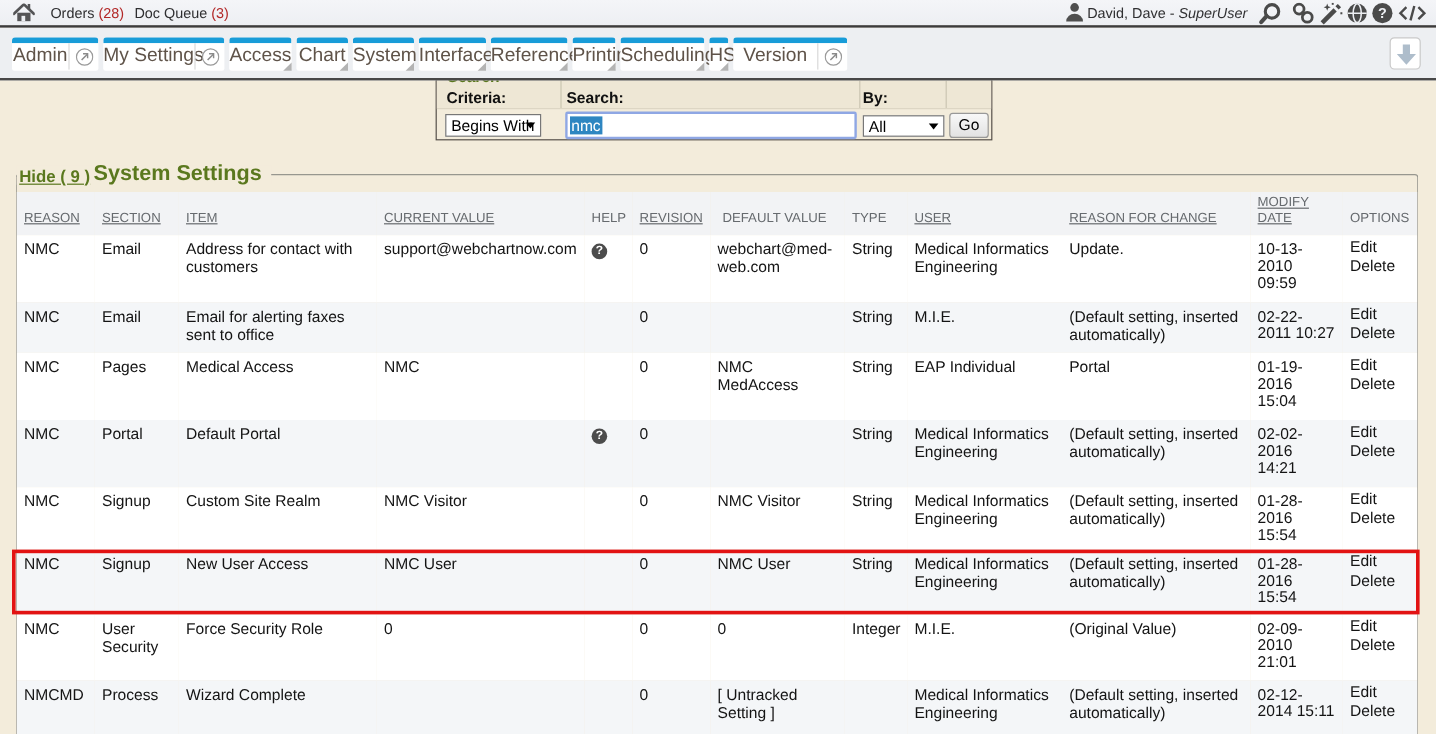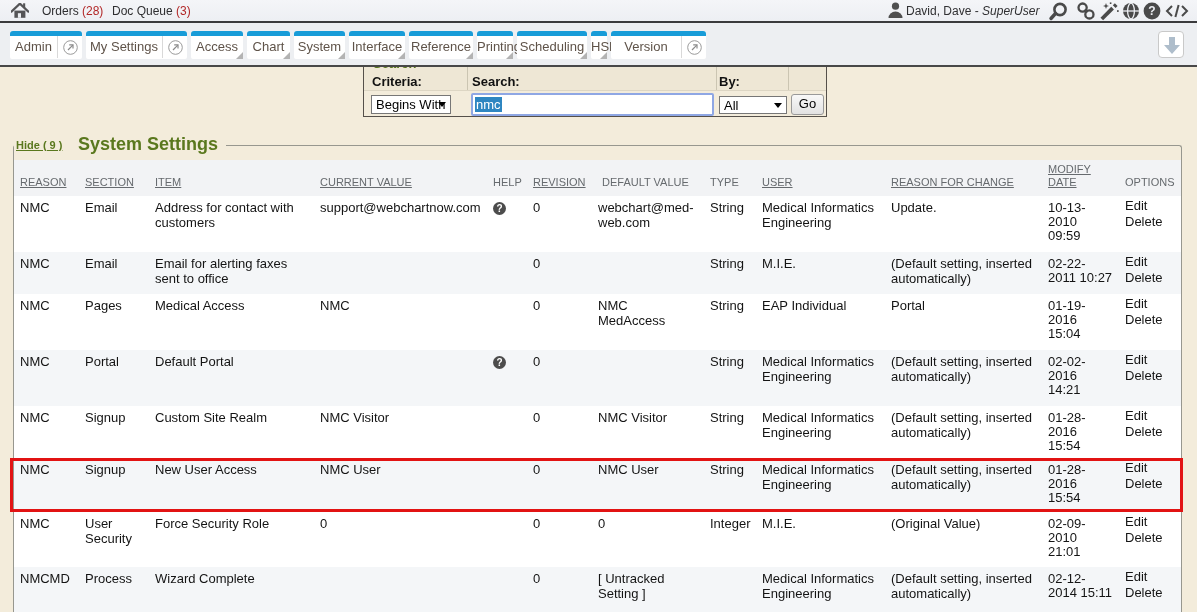--- a/index.html
+++ b/index.html
@@ -15,21 +15,21 @@
 .red { color:#b22727; }
 .tb-person { position:absolute; left:888px; top:2px; }
 .tb-name { position:absolute; left:906px; top:4px; font-size:12px; color:#303032; }
 .tb-ic { position:absolute; top:2px; }
 
 
 #tabstrip { position:absolute; left:0; top:23px; width:1197px; height:44px; background:#edeff2; border-bottom:2px solid #484848; z-index:10; }
 .tabrow { position:absolute; left:10px; top:8px; height:27px; white-space:nowrap; font-size:0; }
 .tab { position:relative; display:inline-block; vertical-align:top; height:28px;
   background:#fff; border-top:5px solid #189cd8; border-radius:3px 3px 2px 2px;
-  margin-right:4px; font-size:13px; color:#5f5349; text-align:center; line-height:21px; }
+  margin-right:4px; font-size:16px; color:#5f5349; text-align:center; line-height:21px; }
 .tab .lbl { display:inline-block; vertical-align:top; height:22px; }
 .tab .pop { display:inline-block; vertical-align:top; height:22px; width:25px; border-left:1px solid #d9d9d9; position:relative; }
 .tab .pop svg { position:absolute; left:5px; top:4px; }
 .tab.plain::after { content:""; position:absolute; right:0; bottom:0;
   border-left:7px solid transparent; border-bottom:7px solid #b3b3b3; }
 #dlbtn { position:absolute; left:1158px; top:8px; width:26px; height:27px; background:#fff;
   border:1px solid #c9c9c9; border-radius:4px; }
 #dlbtn svg { position:absolute; left:4px; top:4px; }
 
 
@@ -42,21 +42,21 @@
 .sel .arr { position:absolute; right:4px; top:6px; width:0; height:0; border-left:4px solid transparent; border-right:4px solid transparent; border-top:5px solid #000; }
 #sp-input { position:absolute; left:471px; top:93px; width:243px; height:23px; background:#fff;
   border:2px solid #8fa7e4; border-radius:2px; z-index:2; }
 #sp-input .selTxt { position:absolute; left:2px; top:2px; background:#2e86c1; color:#fff; font-size:13px; line-height:15px; padding:0 1px; }
 #sp-go { position:absolute; left:791px; top:94px; width:33px; height:21px; background:linear-gradient(#f8f8f8,#e2e2e2);
   border:1px solid #999; border-radius:3px; font-size:13px; color:#000; text-align:center; line-height:18px; z-index:2; }
 
 
 #ss-border { position:absolute; left:13px; top:145px; width:1169px; height:467px; z-index:0;
   border:1px solid #97978f; border-bottom:none; border-radius:3px 3px 0 0; }
-#ss-hide { position:absolute; left:16px; top:139px; font-size:11px; font-weight:bold; color:#5a781e; text-decoration:underline; z-index:2; }
+#ss-hide { position:absolute; left:16px; top:139px; font-size:14px; font-weight:bold; color:#5a781e; text-decoration:underline; z-index:2; }
 #ss-title { position:absolute; left:78px; top:134px; font-size:18px; font-weight:bold; color:#5a781e; z-index:2; }
 #ss-hidebg { position:absolute; left:14px; top:138px; width:212px; height:16px; background:#f3ecdb; z-index:1; }
 
 
 #tbl { position:absolute; left:14px; top:160px; width:1167px; border-collapse:collapse; table-layout:fixed; z-index:1; }
 #tbl th { white-space:nowrap; background:#f2f3f5; color:#666a6e; font-size:11px; font-weight:normal; text-align:left;
   vertical-align:bottom; padding:0 6px 7px 6px; line-height:13px; }
 #tbl th u { text-decoration:underline; }
 #tbl td { font-size:13px; color:#141414; vertical-align:top; text-align:left; padding:4px 6px 0 6px; line-height:15px; }
 #tbl tr.odd td { background:#fff; }

